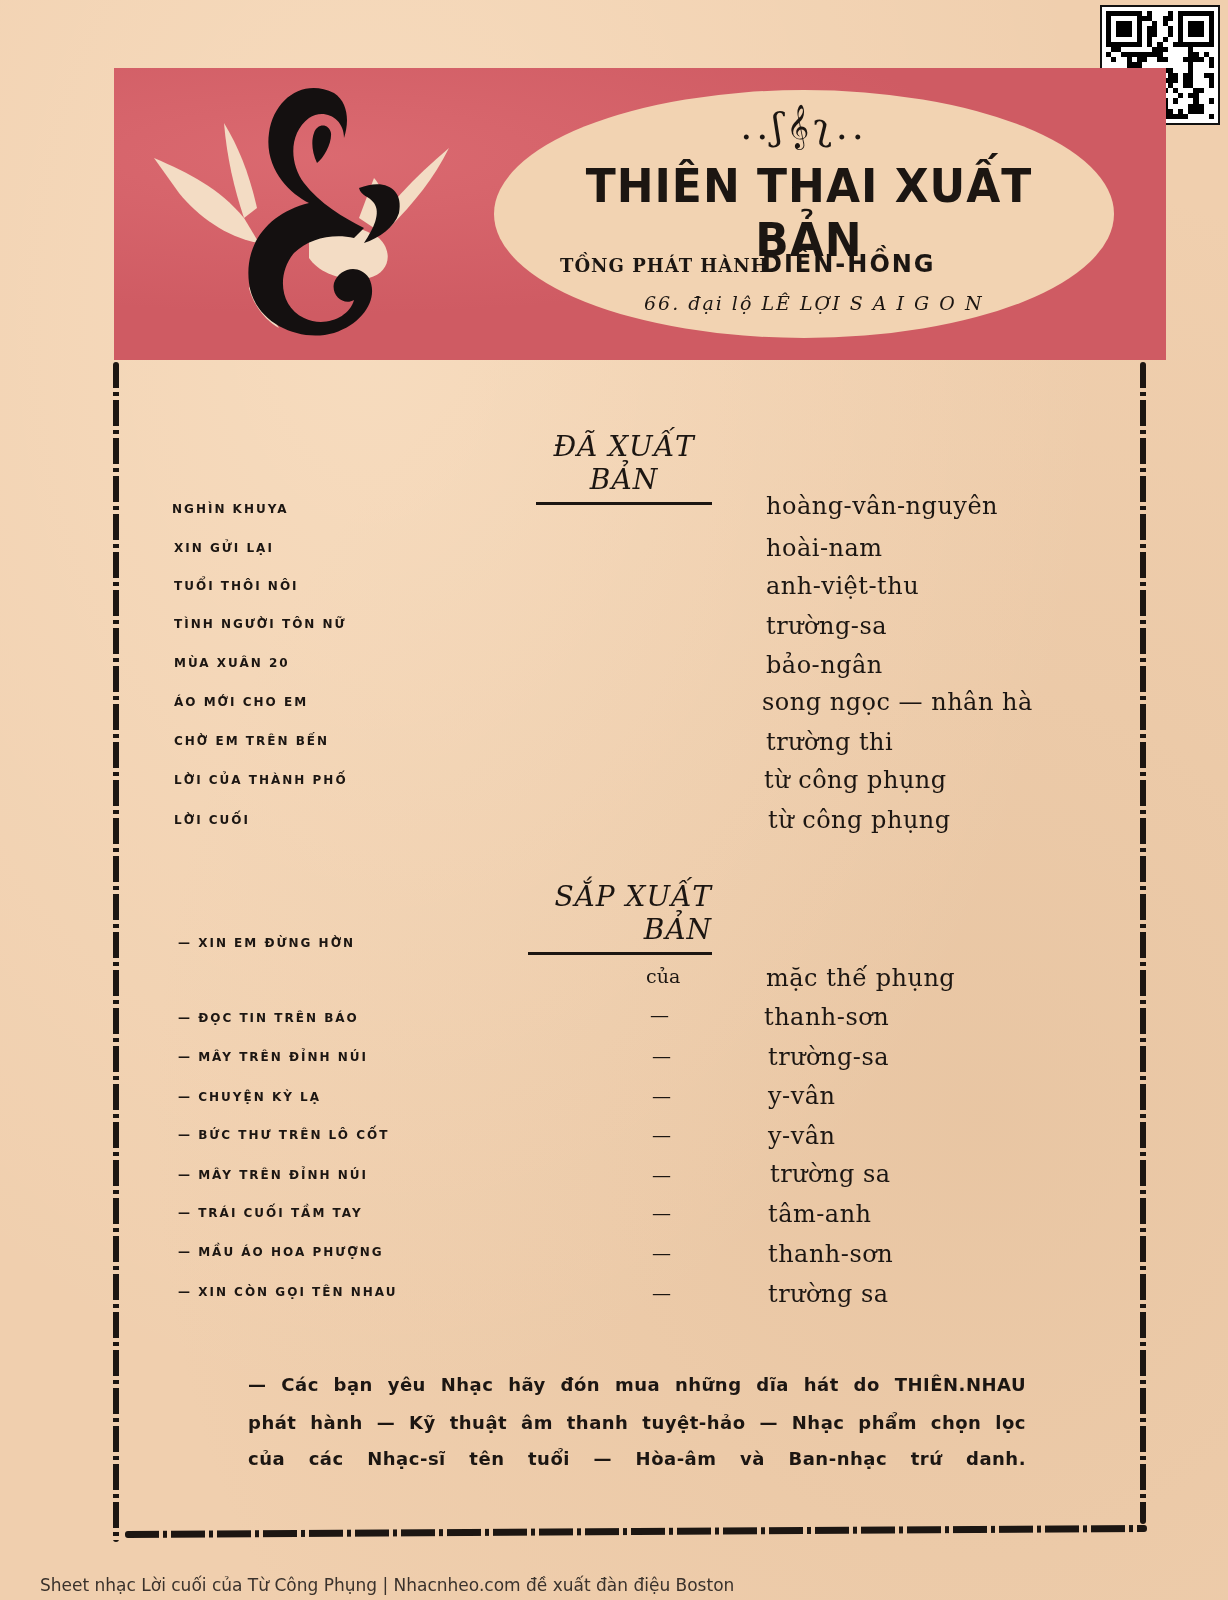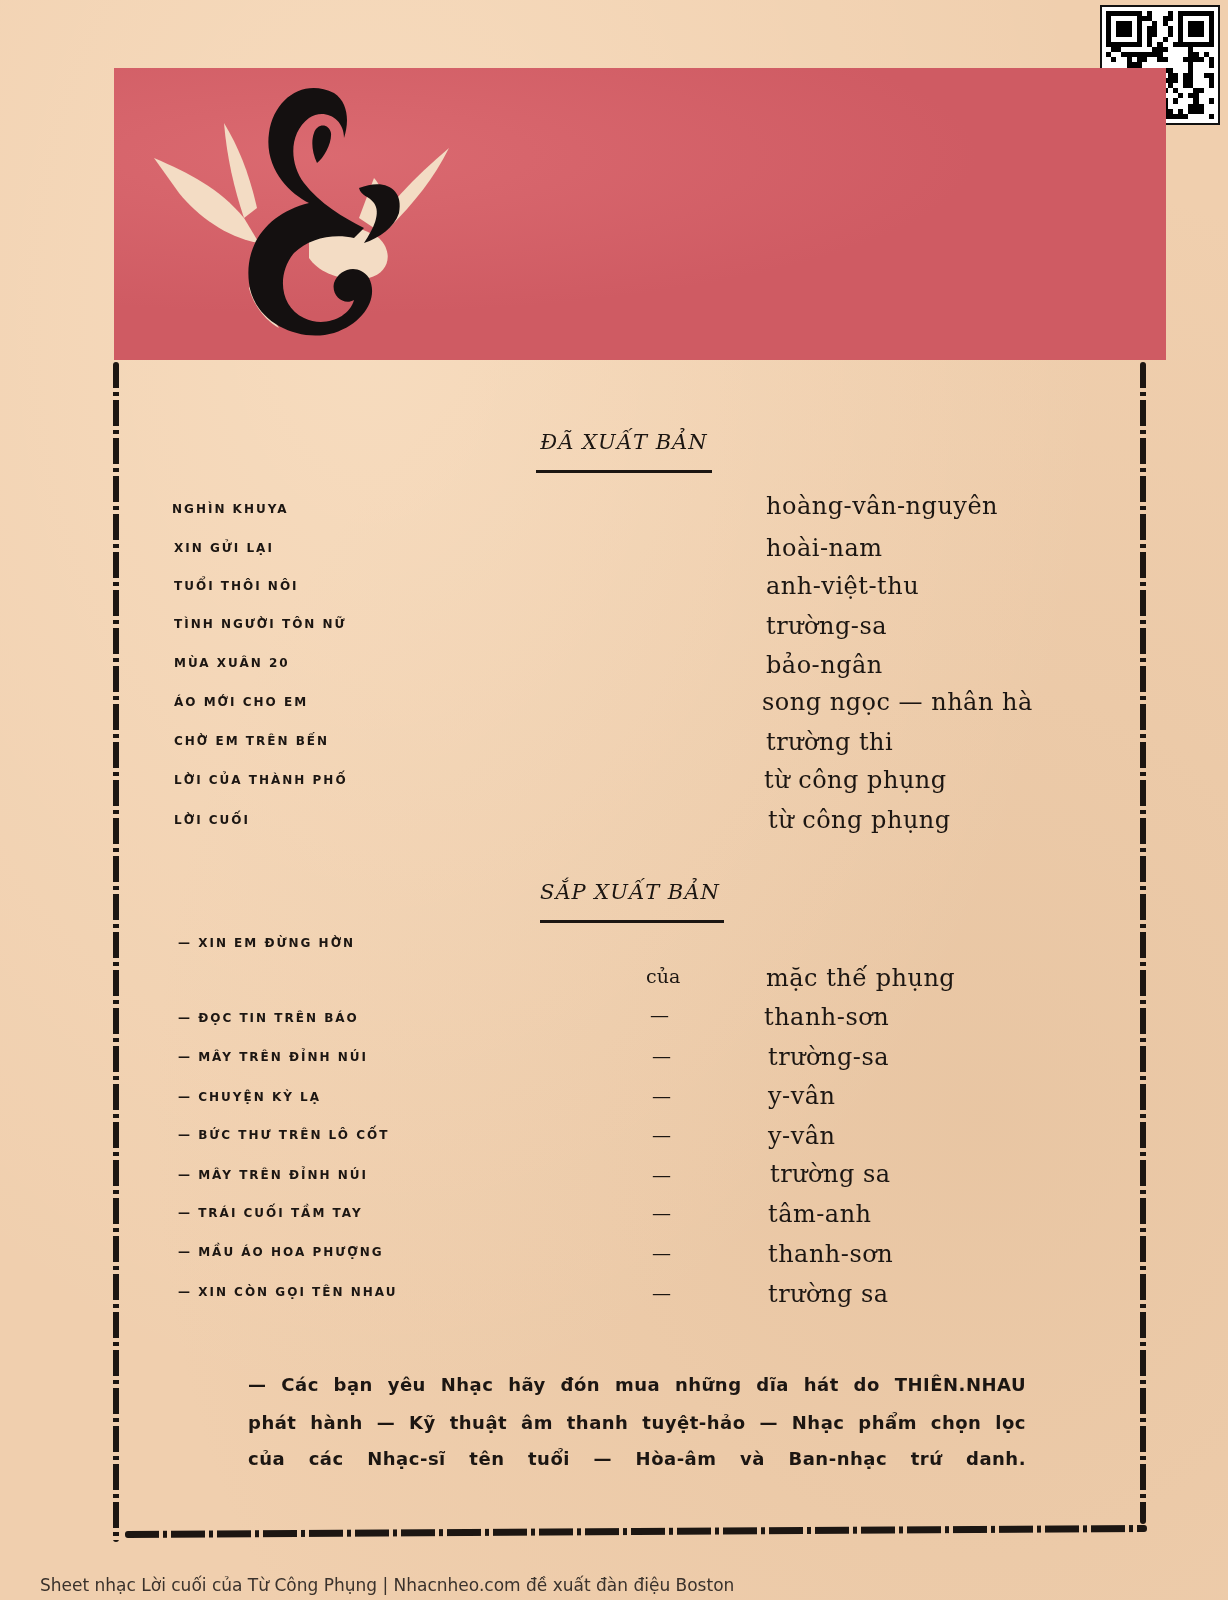--- a/index.html
+++ b/index.html
@@ -63,25 +63,25 @@
   }
   .frame-left { left:113px; top:362px; height:1180px; }
   .frame-right { left:1140px; top:362px; height:1162px; }
   .frame-bottom {
     position:absolute; left:125px; top:1528px; width:1022px; height:7px;
     background:repeating-linear-gradient(to right,#1c1612 0 34px, transparent 34px 38px, #1c1612 38px 42px, transparent 42px 46px);
     border-radius:3px; transform:rotate(-0.35deg);
   }
 
   .section-heading {
-    position:absolute; font-style:italic; font-size:21px; letter-spacing:1px;
-    padding-bottom:16px; border-bottom:3px solid #1c1612;
+    position:absolute; font-style:italic; font-size:28px; letter-spacing:1px;
+    padding-bottom:6px; border-bottom:3px solid #1c1612;
   }
   .published-heading { left:536px; top:430px; width:176px; text-align:center; }
-  .upcoming-heading { left:540px; top:880px; width:184px; text-align:left;font-style:italic; }
+  .upcoming-heading { left:528px; top:880px; width:184px; text-align:right;font-style:italic; }
 
   .title {
     position:absolute; font-family:"DejaVu Sans", sans-serif; font-weight:bold;
     font-size:12px; letter-spacing:2px; white-space:nowrap;
   }
   .author {
     position:absolute; font-size:24px; white-space:nowrap; letter-spacing:0.5px;
   }
   .sep { position:absolute; font-size:19px; white-space:nowrap; }
 
@@ -552,20 +552,27 @@
       <path d="M110 195 C115 215 120 235 130 250 C120 245 105 230 100 210 Z"></path>
 
       <path d="M300 70 C285 100 265 125 240 150 L215 165 C235 130 265 100 300 70 Z"></path>
       <path d="M160 150 C180 140 205 145 230 160 C245 175 240 195 220 200 C195 205 170 195 160 180 Z"></path>
       <path d="M225 100 C235 110 235 130 225 150 L210 140 Z"></path>
     </g>
 
     <path fill="#141010" d="M185 15 C155 0 125 20 120 55 C115 90 140 115 160 125 C120 135 95 165 100 205 C105 245 150 265 185 255 C215 245 230 220 220 200 C210 185 190 190 185 205 C182 218 195 228 205 222 C200 240 175 250 155 240 C130 228 128 195 145 175 C160 160 185 155 205 160 L215 150 C195 140 170 125 155 105 C140 85 140 55 160 40 C175 30 195 40 195 60 C200 45 200 25 185 15 Z M165 55 C168 45 180 45 182 55 C183 65 175 80 168 85 C163 75 162 63 165 55 Z"></path>
     <path fill="#141010" d="M210 110 C235 100 255 110 250 135 C245 150 230 160 215 165 C225 150 232 135 225 125 C220 118 212 118 210 110 Z"></path>
   </svg>
+  <div class="oval">
+    <div class="ornament">..ʃ𝄞ʅ..</div>
+    <div class="brand">THIÊN THAI XUẤT BẢN</div>
+    <div class="distributor">TỒNG PHÁT HÀNH</div>
+    <div class="distributor-name">DIÊN-HỒNG</div>
+    <div class="address">66. đại lộ LÊ LỢI  S A I G O N</div>
+  </div>
 </div>
 
 <div class="frame-left"></div>
 <div class="frame-right"></div>
 <div class="frame-bottom"></div>
 
 <div class="section-heading published-heading">ĐÃ XUẤT BẢN</div>
 
 <div>
   <div class="title" style="left:172px;top:502px">NGHÌN KHUYA</div>

